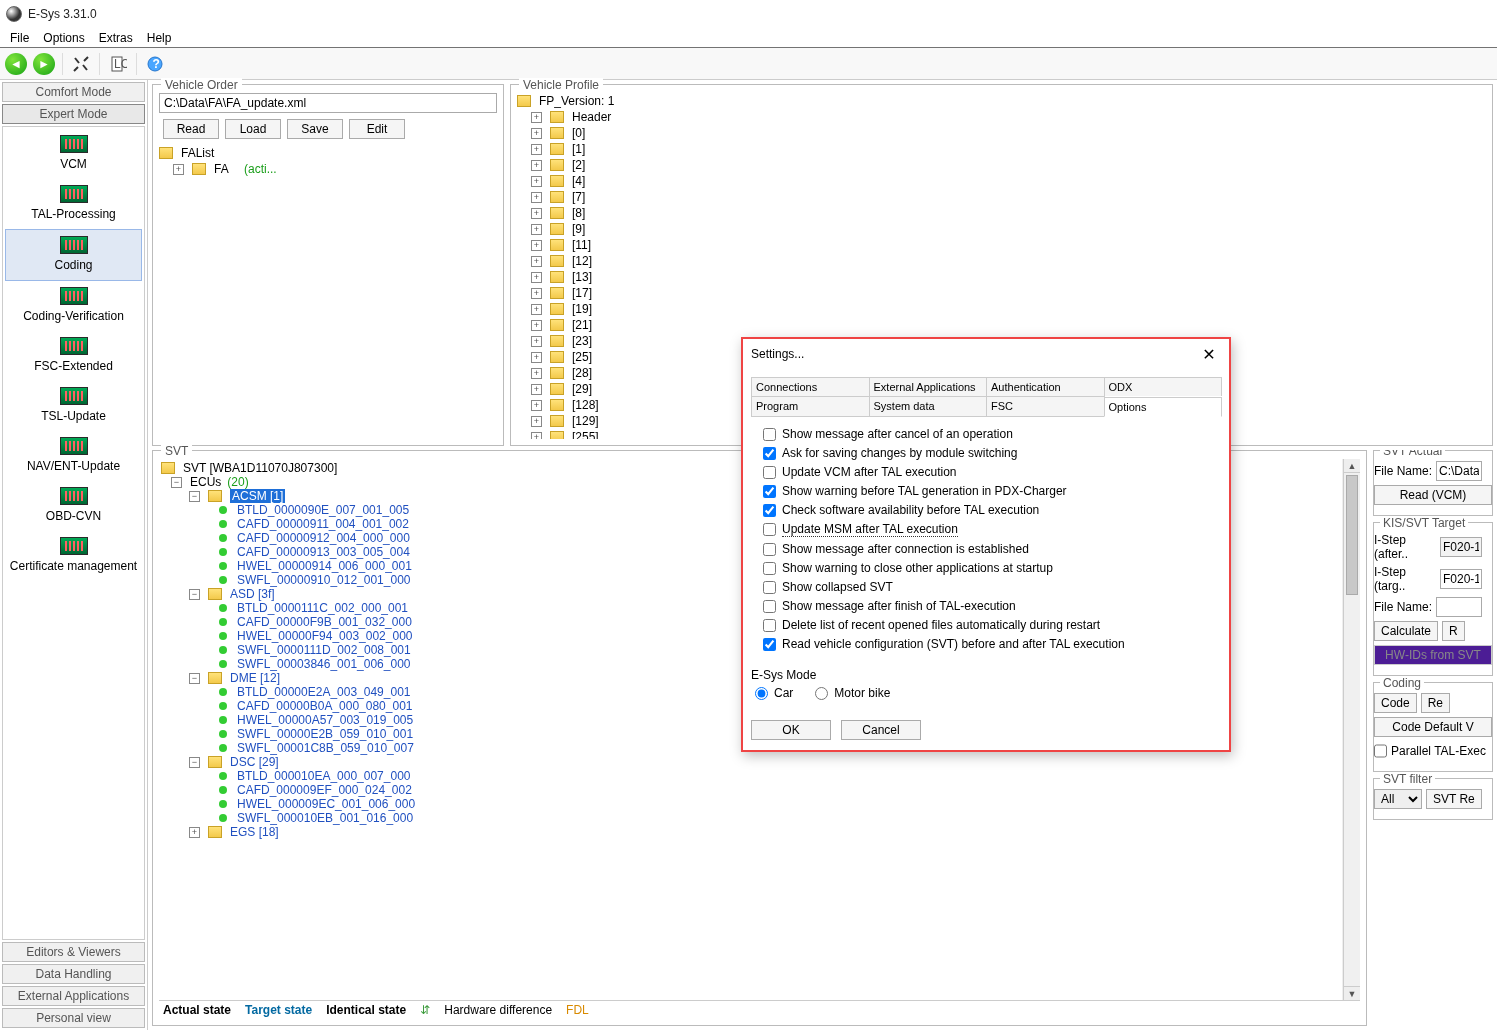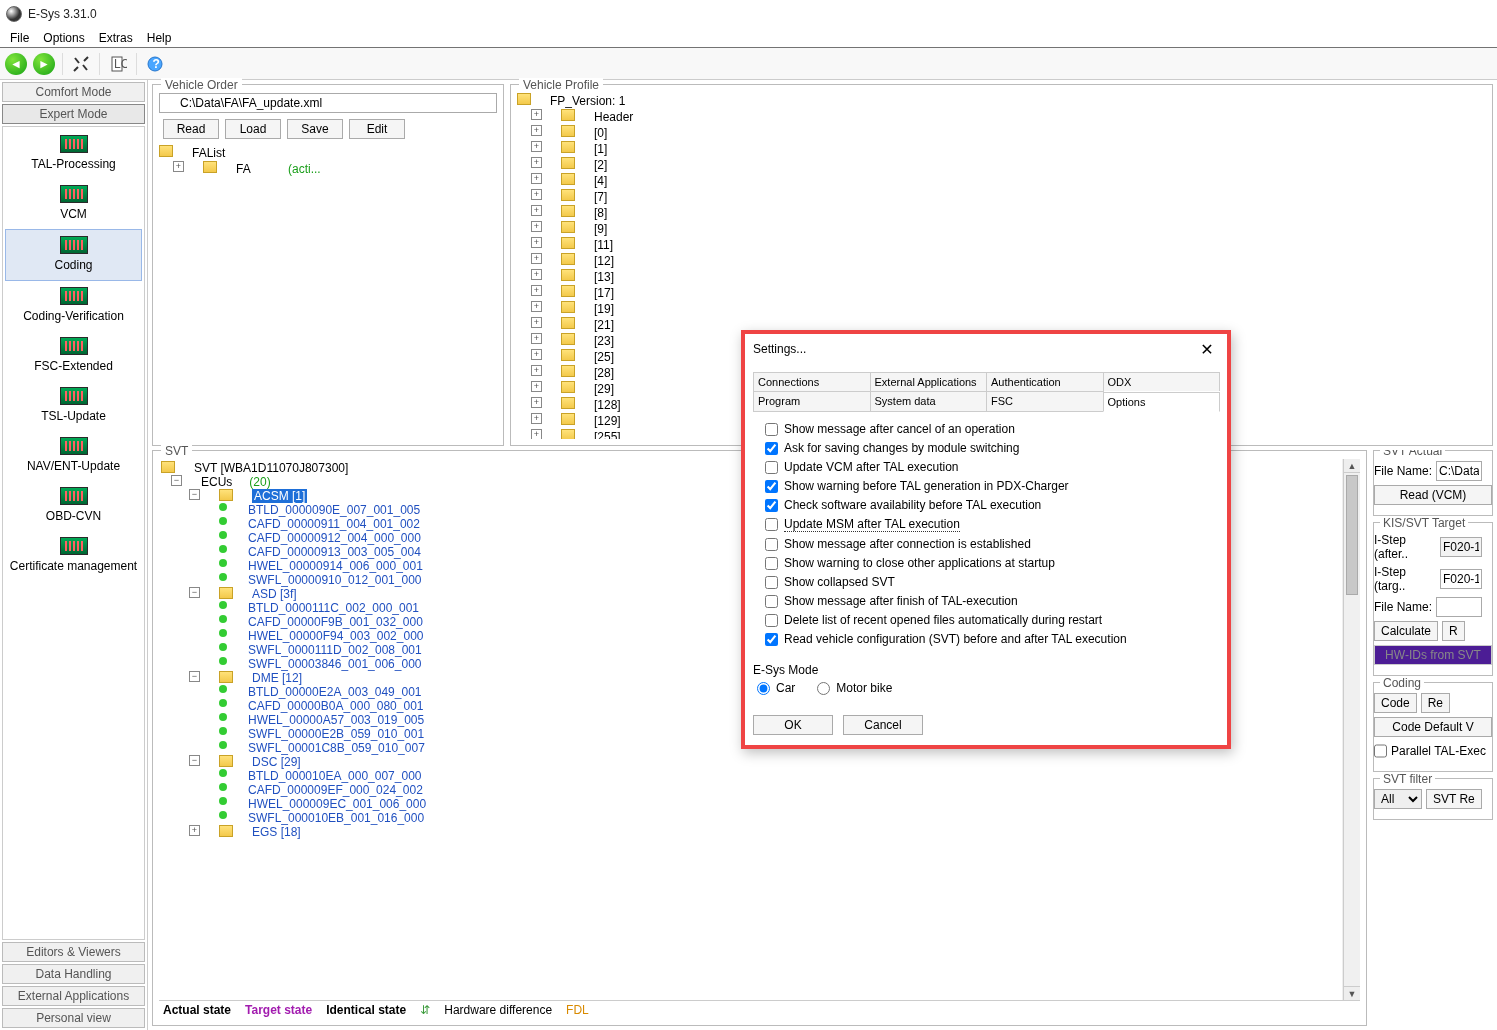--- a/index.html
+++ b/index.html
@@ -26,59 +26,59 @@
 .side-chip::after { content: ""; position: absolute; inset: 3px 4px; background: repeating-linear-gradient(90deg, #ff6060 0 2px, transparent 2px 4px); }
 .side-foot .side-head { margin-top: 2px; margin-bottom: 0; }
 
 .content { flex: 1; display: flex; flex-direction: column; position: relative; }
 .row1 { display: flex; gap: 6px; padding: 4px; height: 370px; }
 .panel { border: 1px solid #bbb; position: relative; padding: 8px 6px 6px; }
 .panel-title { position: absolute; top: -7px; left: 8px; background: #fff; padding: 0 4px; color: #555; }
 .vo-panel { width: 352px; }
 .vp-panel { flex: 1; }
 .vo-top { display: flex; gap: 4px; align-items: center; margin-bottom: 6px; }
-.vo-top input { flex: 1; border: 1px solid #aaa; padding: 2px 20px; height: 20px; }
+.vo-top input { flex: 1; border: 1px solid #aaa; padding: 2px 4px; height: 20px; }
 .vo-btns { display: flex; gap: 6px; margin-bottom: 6px; padding-left: 4px; }
 .btn { background: #f5f5f5; border: 1px solid #aaa; padding: 2px 0; min-width: 56px; text-align: center; cursor: pointer; }
 .tree { font-size: 12px; line-height: 16px; overflow: auto; }
-.tree-row { display: flex; align-items: flex-start; gap: 17px; white-space: nowrap; }
+.tree-row { display: flex; align-items: center; gap: 6px; white-space: nowrap; }
 .exp { width: 11px; height: 11px; border: 1px solid #888; display: inline-flex; align-items: center; justify-content: center; font-size: 9px; line-height: 9px; margin-right: 2px; cursor: pointer; color: #555; }
 .fold { width: 14px; height: 12px; background: linear-gradient(#ffe27a, #f3c94b); border: 1px solid #c9a227; display: inline-block; margin-right: 2px; }
 .dot-g { width: 8px; height: 8px; border-radius: 50%; background: #3c3; display: inline-block; margin-right: 4px; }
 .green-t { color: #1a9e1a; }
 .blue-t { color: #2050c0; }
 
 .row2 { flex: 1; display: flex; gap: 6px; padding: 0 4px 4px; min-height: 0; }
 .svt-panel { flex: 1; display: flex; flex-direction: column; min-height: 0; }
 .svt-body { flex: 1; display: flex; min-height: 0; }
 .svt-tree { flex: 1; overflow: auto; border-right: 1px solid #eee; padding: 2px; }
 .svt-tree .tree-row { padding-left: 0; }
 .sel { background: #1e6fd8; color: #fff; padding: 0 2px; }
 .svt-scroll { width: 17px; background: #f0f0f0; border-left: 1px solid #ccc; position: relative; }
 .svt-scroll .thumb { position: absolute; left: 2px; right: 2px; top: 16px; height: 120px; background: #c8c8c8; border: 1px solid #aaa; }
 .svt-scroll .arr { position: absolute; left: 0; right: 0; height: 14px; background: #eee; display: flex; align-items: center; justify-content: center; font-size: 9px; color: #555; }
 .svt-scroll .arr.up { top: 0; border-bottom: 1px solid #ccc; }
 .svt-scroll .arr.dn { bottom: 0; border-top: 1px solid #ccc; }
 .legend { border-top: 1px solid #ccc; padding: 2px 4px; display: flex; gap: 14px; align-items: center; }
-.legend .red { color: #a21caf; font-weight: bold; }
+.legend .red { color: #0369a1; font-weight: bold; }
 .legend .bold { font-weight: bold; }
 .legend .ic { color: #3a9a3a; }
 .legend .fdl { color: #d88a00; }
 
 .right-col { width: 120px; display: flex; flex-direction: column; gap: 6px; overflow: hidden; }
 .rp { border: 1px solid #bbb; position: relative; padding: 10px 0 6px; }
 .rp-title { position: absolute; top: -7px; left: 6px; background: #fff; padding: 0 3px; color: #555; }
 .rp label { display: inline-block; }
 .rp input, .rp select { border: 1px solid #aaa; height: 20px; padding: 1px 2px; }
 .rp .row { display: flex; align-items: center; gap: 4px; margin-bottom: 4px; }
 .rp .btn { min-width: auto; padding: 2px 6px; }
 .rp .dis { background: #4c1d95; color: #888; border-color: #ccc; }
 
 
-.dialog { position: absolute; left: 593px; top: 250px; width: 490px; background: #fff; border: 4px solid #ef4444; box-shadow: 2px 4px 12px rgba(0,0,0,0.25); z-index: 50; }
+.dialog { position: absolute; left: 593px; top: 257px; width: 490px; background: #fff; border: 2px solid #ef4444; box-shadow: 2px 4px 12px rgba(0,0,0,0.25); z-index: 50; }
 .dlg-title { height: 30px; display: flex; align-items: center; justify-content: space-between; padding: 0 8px; }
 .dlg-title .x { width: 24px; height: 24px; display: flex; align-items: center; justify-content: center; font-size: 16px; cursor: pointer; }
 .dlg-body { padding: 8px; }
 .tabs { border-bottom: 1px solid #ccc; }
 .tabrow { display: flex; }
 .tab { flex: 1; text-align: left; padding: 3px 4px; border: 1px solid #ccc; border-bottom: none; margin-right: -1px; background: #f5f5f5; cursor: pointer; font-size: 11px; }
 .tab.active { background: #fff; border-bottom: 1px solid #fff; position: relative; top: 1px; }
 .opts { padding: 10px 12px 4px; }
 .chk { display: flex; align-items: center; gap: 6px; margin-bottom: 5px; }
 .chk input { width: 13px; height: 13px; }
@@ -132,25 +132,25 @@
   </div>
 </div>
 
 <div class="main">
   <div class="sidebar">
     <div class="side-head">Comfort Mode</div>
     <div class="side-head active">Expert Mode</div>
     <div class="side-body" id="side-items">
         <div class="side-item">
           <div class="side-chip"></div>
+          <div>VCM</div>
+        </div>
+        <div class="side-item">
+          <div class="side-chip"></div>
           <div>TAL-Processing</div>
-        </div>
-        <div class="side-item">
-          <div class="side-chip"></div>
-          <div>VCM</div>
         </div>
         <div class="side-item selected">
           <div class="side-chip"></div>
           <div>Coding</div>
         </div>
         <div class="side-item">
           <div class="side-chip"></div>
           <div>Coding-Verification</div>
         </div>
         <div class="side-item">

